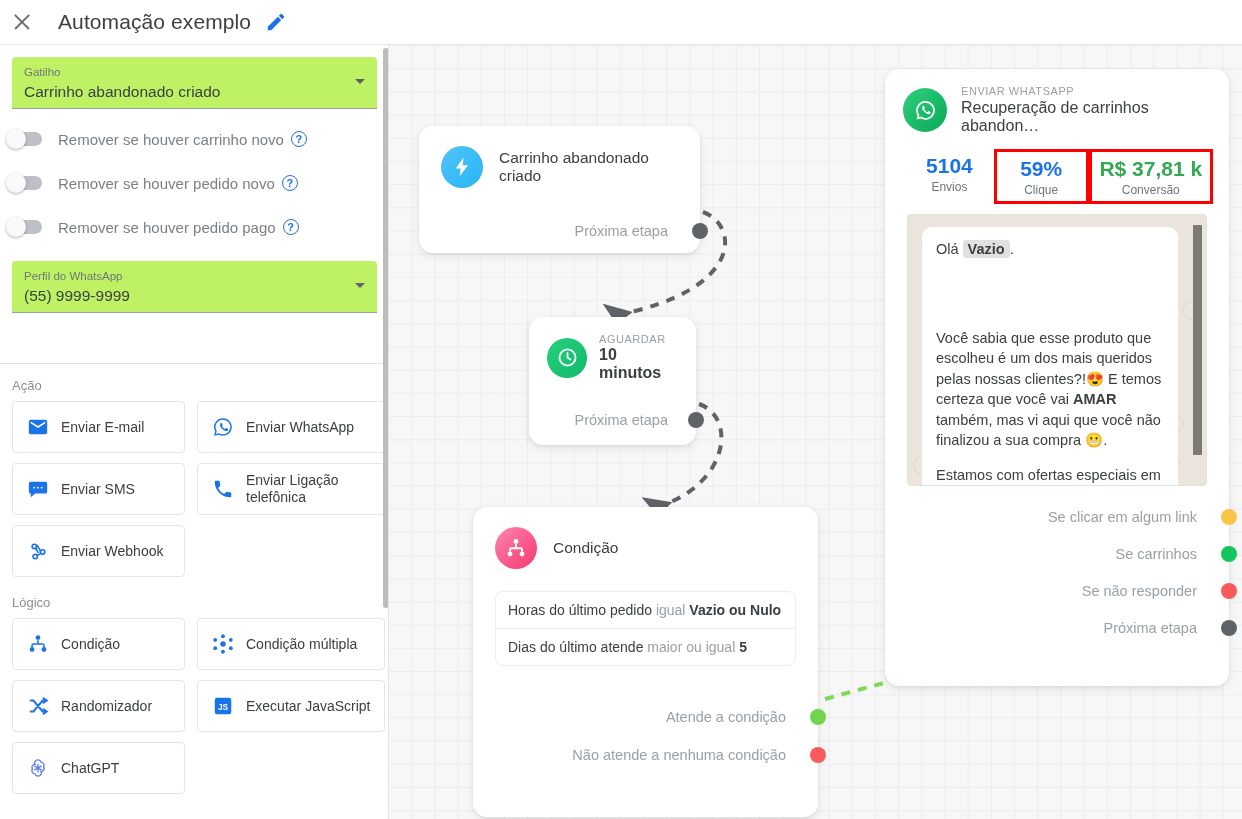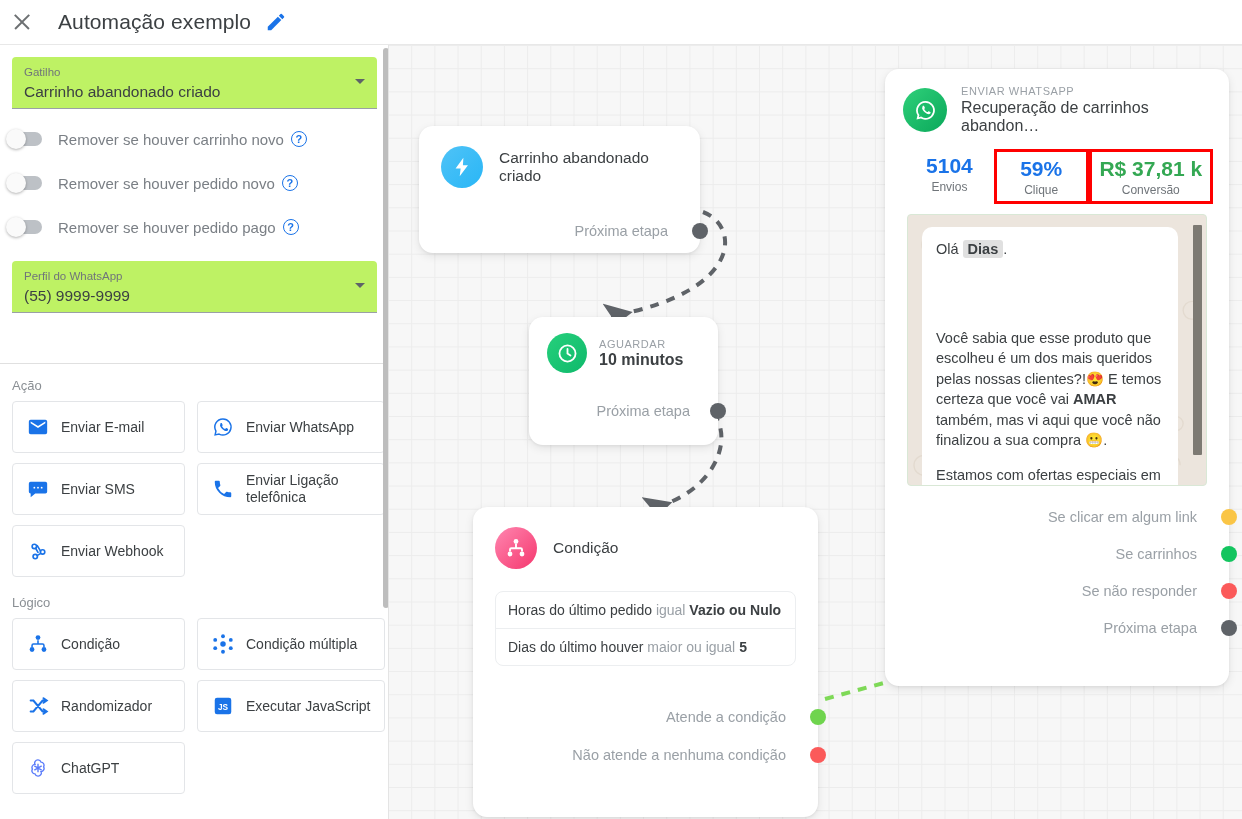--- a/index.html
+++ b/index.html
@@ -383,21 +383,21 @@
             </svg>
         </div>
         <div class="node-title">Carrinho abandonado criado</div>
       </div>
       <div class="port-row" style="margin-top:30px;">
         <span class="port-label">Próxima etapa</span>
         <span class="port-dot"></span>
       </div>
     </div>
 
-    <div class="node" style="left:140px; top:272px; width:189px; height:128px;">
+    <div class="node" style="left:140px; top:272px; width:167px; height:128px;">
       <div class="node-head" style="padding:16px 18px 0 18px;">
         <div class="node-ico" style="background:linear-gradient(135deg,#26d07c,#0fb96b); width:40px; height:40px; flex:0 0 40px; margin-right:12px;">
           <svg width="23" height="23" viewBox="0 0 24 24" fill="none" stroke="#fff" stroke-width="1.9">
             <circle cx="12" cy="12" r="8.4"></circle>
               <path d="M12 7.3V12l3.1 2" stroke-linecap="round"></path>
           </svg>
         </div>
         <div>
           <div class="node-sub">AGUARDAR</div>
           <div class="node-strong">10 minutos</div>
@@ -422,21 +422,21 @@
         <div class="node-title">Condição</div>
       </div>
 
       <div class="cond-box">
         <div class="cond-row">
           <span>Horas do último pedido</span>
           <span class="cond-op">igual</span>
           <span class="cond-val">Vazio ou Nulo</span>
         </div>
         <div class="cond-row">
-          <span>Dias do último houver</span>
+          <span>Dias do último atende</span>
           <span class="cond-op">maior ou igual</span>
           <span class="cond-val">5</span>
         </div>
       </div>
 
       <div class="port-row" style="margin-top:38px;">
         <span class="port-label">Atende a condição</span>
         <span class="port-dot green"></span>
       </div>
       <div class="port-row" style="margin-top:12px;">
@@ -489,21 +489,21 @@
               <circle cx="247" cy="92" r="4"></circle>
             <path d="M30 200c12-6 26 2 24 14"></path>
               <circle cx="270" cy="210" r="7"></circle>
             <path d="M236 60c10 2 14 12 8 18"></path>
               <circle cx="16" cy="252" r="10"></circle>
             <path d="M254 246c8-8 20-4 20 6"></path>
           </g>
         </svg>
         <div class="wa-bubble">
           <div>
-            <span>Olá </span><span class="wa-chip">Dias</span><span>.</span>
+            <span>Olá </span><span class="wa-chip">Vazio</span><span>.</span>
           </div>
           <div style="height:68px"></div>
           <div>
             <span>Você sabia que esse produto que escolheu é um dos mais queridos pelas nossas clientes?!</span><span>😍</span><span> E temos certeza que você vai </span><b>AMAR</b><span> também, mas vi aqui que você não finalizou a sua compra </span><span>😬</span><span>.</span>
           </div>
           <div style="margin-top:14px">Estamos com ofertas especiais em nosso site. Aproveite e finalize</div>
         </div>
         <div class="wa-scroll"></div>
       </div>
 

